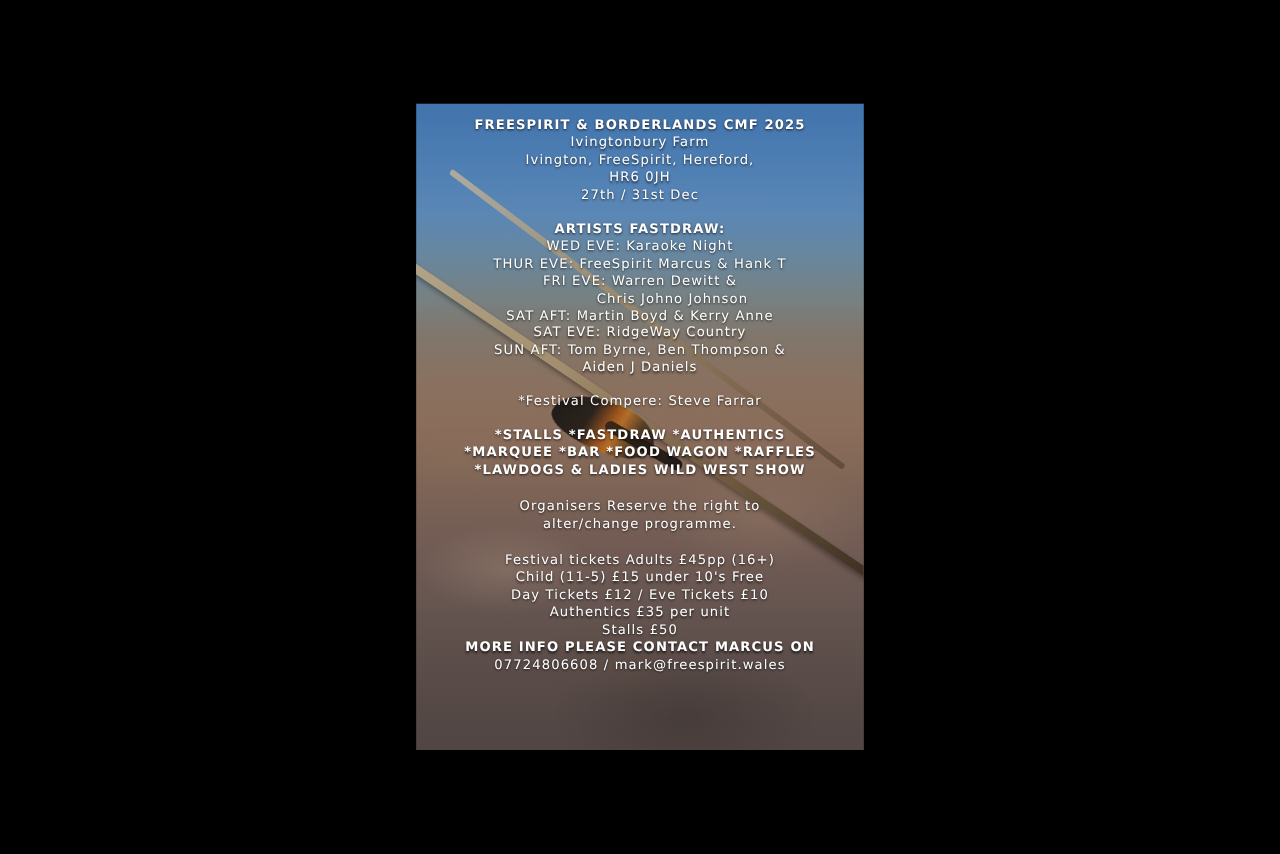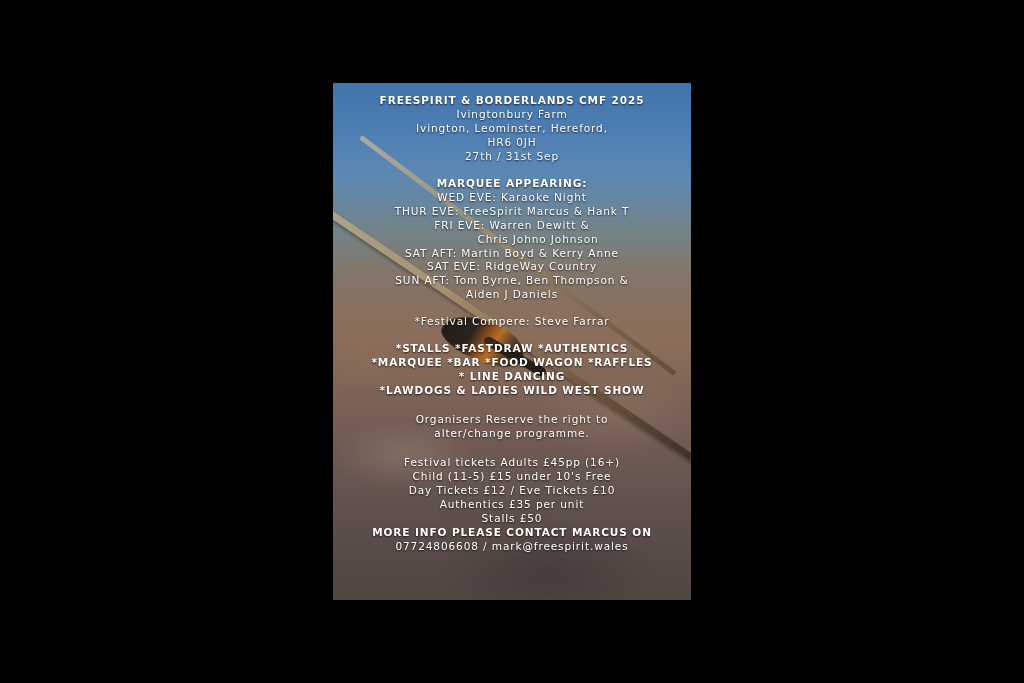--- a/index.html
+++ b/index.html
@@ -149,45 +149,44 @@
     <div class="tex"></div>
     <div class="branch"></div>
     <div class="branch2"></div>
     <div class="bird"></div>
     <div class="bird-tail"></div>
     <div class="scrim"></div>
 
     <div class="poster-text">
       <div class="line bold">FREESPIRIT &amp; BORDERLANDS CMF 2025</div>
       <div class="line">Ivingtonbury Farm</div>
-      <div class="line">Ivington, Leominster, Hereford,</div>
+      <div class="line">Ivington, FreeSpirit, Hereford,</div>
       <div class="line">HR6 0JH</div>
-      <div class="line">27th / 31st Sep</div>
+      <div class="line">27th / 31st Dec</div>
 
       <div class="spacer-md"></div>
 
-      <div class="line bold">MARQUEE APPEARING:</div>
+      <div class="line bold">ARTISTS FASTDRAW:</div>
       <div class="line">WED EVE: Karaoke Night</div>
       <div class="line">THUR EVE: FreeSpirit Marcus &amp; Hank T</div>
       <div class="line">FRI EVE: Warren Dewitt &amp;</div>
       <div class="line indent-r">Chris Johno Johnson</div>
       <div class="line">SAT AFT: Martin Boyd &amp; Kerry Anne</div>
       <div class="line">SAT EVE: RidgeWay Country</div>
       <div class="line">SUN AFT: Tom Byrne, Ben Thompson &amp;</div>
       <div class="line">Aiden J Daniels</div>
 
       <div class="spacer-md"></div>
 
       <div class="line">*Festival Compere: Steve Farrar</div>
 
       <div class="spacer-md"></div>
 
       <div class="line bold">*STALLS *FASTDRAW *AUTHENTICS</div>
       <div class="line bold">*MARQUEE *BAR *FOOD WAGON *RAFFLES</div>
-      <div class="line bold">* LINE DANCING</div>
       <div class="line bold">*LAWDOGS &amp; LADIES WILD WEST SHOW</div>
 
       <div class="spacer-lg"></div>
 
       <div class="line">Organisers Reserve the right to</div>
       <div class="line">alter/change programme.</div>
 
       <div class="spacer-lg"></div>
 
       <div class="line">Festival tickets Adults £45pp (16+)</div>

